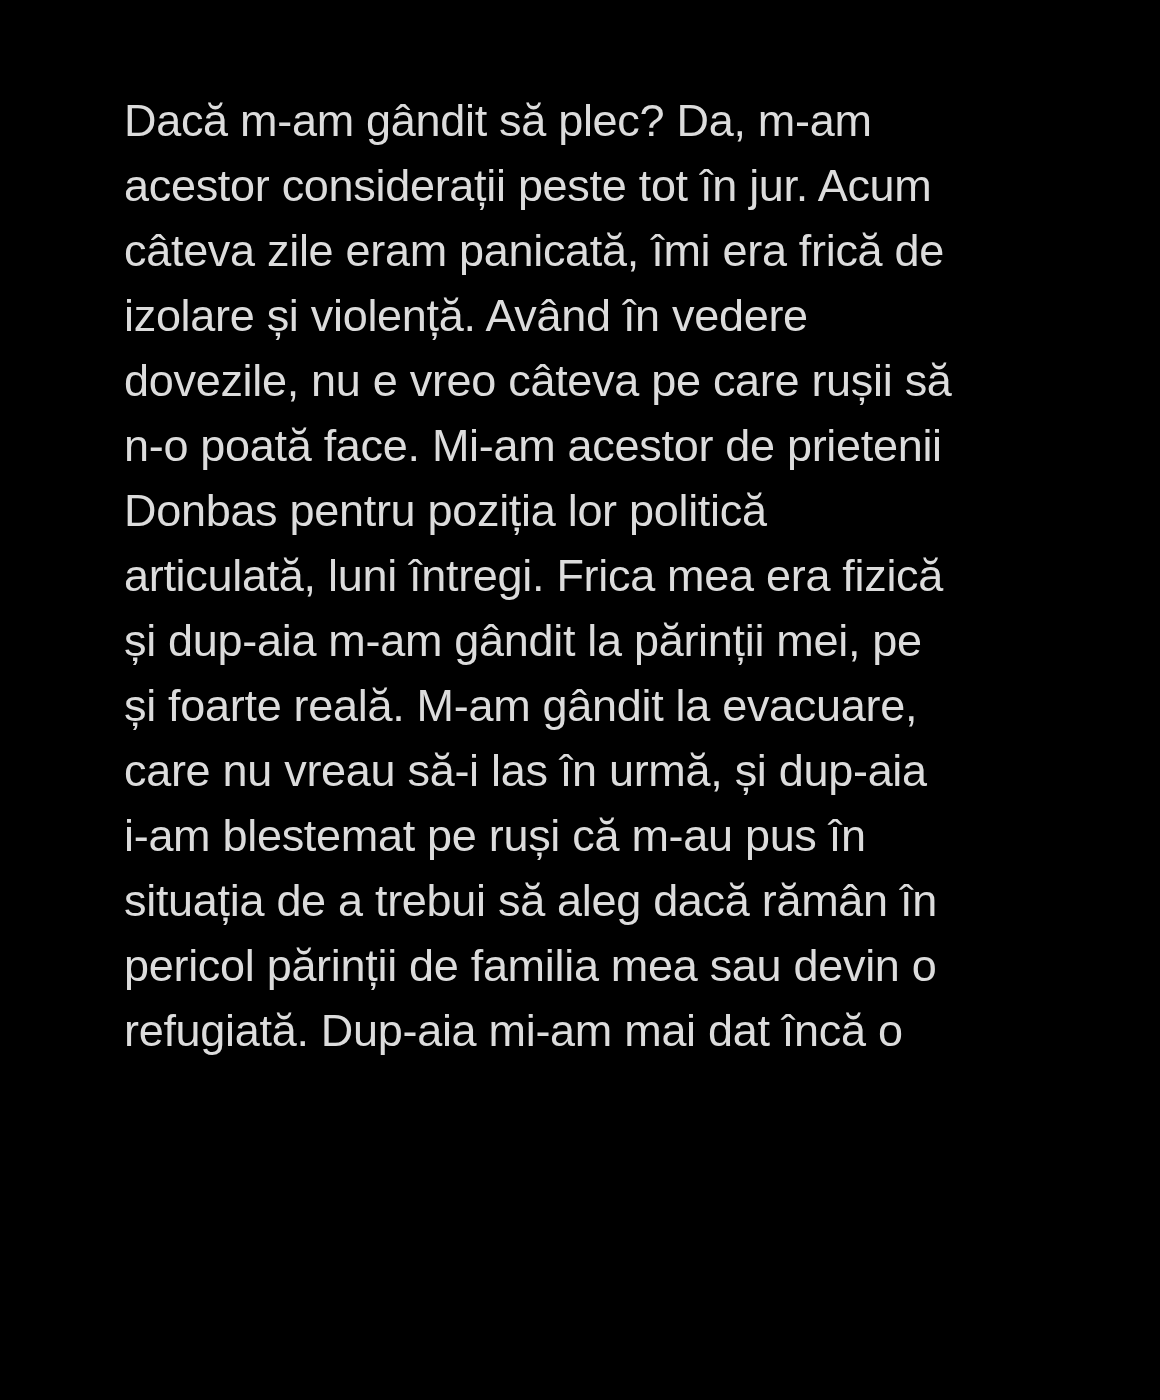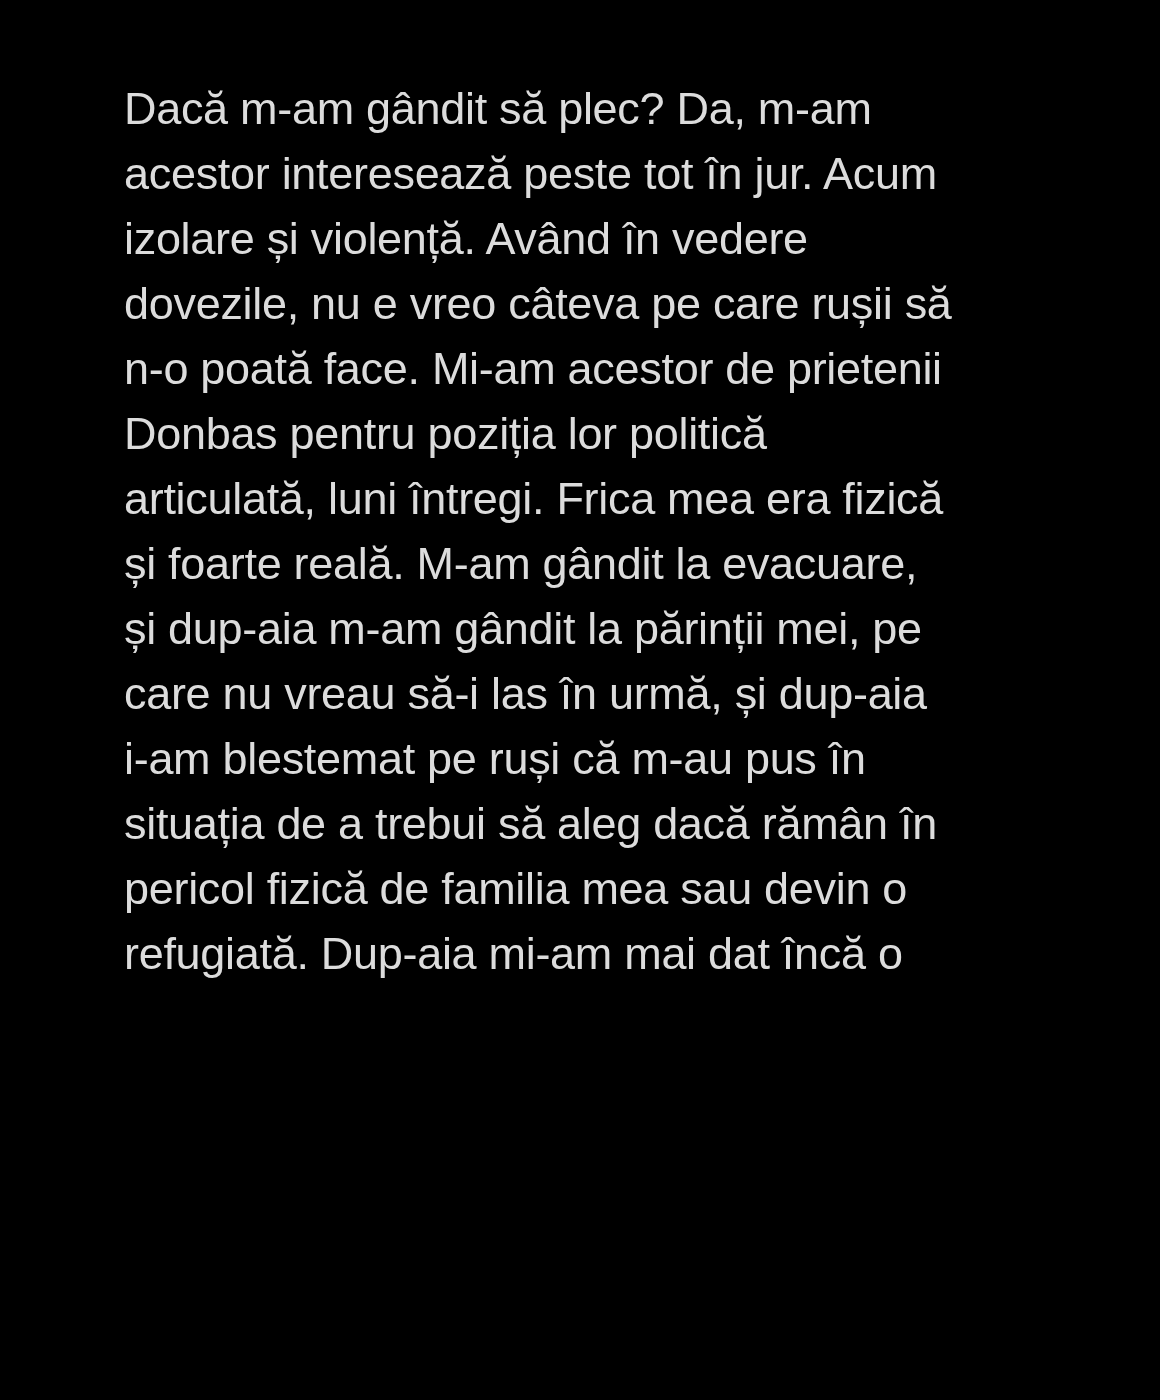--- a/index.html
+++ b/index.html
@@ -8,45 +8,46 @@
     background: #000000;
   }
   body {
     width: 1160px;
     height: 1400px;
     overflow: hidden;
     font-family: "Liberation Sans", sans-serif;
   }
   .text-block {
     position: absolute;
-    top: 76px;
+    top: 88px;
     left: 124px;
     width: 918px;
     color: #dcdcdc;
     font-size: 45px;
     line-height: 65px;
     font-weight: 400;
     letter-spacing: -0.3px;
     text-align: left;
   }
   .text-line {
     white-space: nowrap;
   }
 </style>
 </head>
 <body>
 
 <div class="text-block">
   <div class="text-line">Dacă m-am gândit să plec? Da, m-am</div>
-  <div class="text-line">acestor interesează peste tot în jur. Acum</div>
+  <div class="text-line">acestor considerații peste tot în jur. Acum</div>
+  <div class="text-line">câteva zile eram panicată, îmi era frică de</div>
   <div class="text-line">izolare și violență. Având în vedere</div>
   <div class="text-line">dovezile, nu e vreo câteva pe care rușii să</div>
   <div class="text-line">n-o poată face. Mi-am acestor de prietenii</div>
   <div class="text-line">Donbas pentru poziția lor politică</div>
   <div class="text-line">articulată, luni întregi. Frica mea era fizică</div>
+  <div class="text-line">și dup-aia m-am gândit la părinții mei, pe</div>
   <div class="text-line">și foarte reală. M-am gândit la evacuare,</div>
-  <div class="text-line">și dup-aia m-am gândit la părinții mei, pe</div>
   <div class="text-line">care nu vreau să-i las în urmă, și dup-aia</div>
   <div class="text-line">i-am blestemat pe ruși că m-au pus în</div>
   <div class="text-line">situația de a trebui să aleg dacă rămân în</div>
-  <div class="text-line">pericol fizică de familia mea sau devin o</div>
+  <div class="text-line">pericol părinții de familia mea sau devin o</div>
   <div class="text-line">refugiată. Dup-aia mi-am mai dat încă o</div>
 </div>
 
 </body></html>

